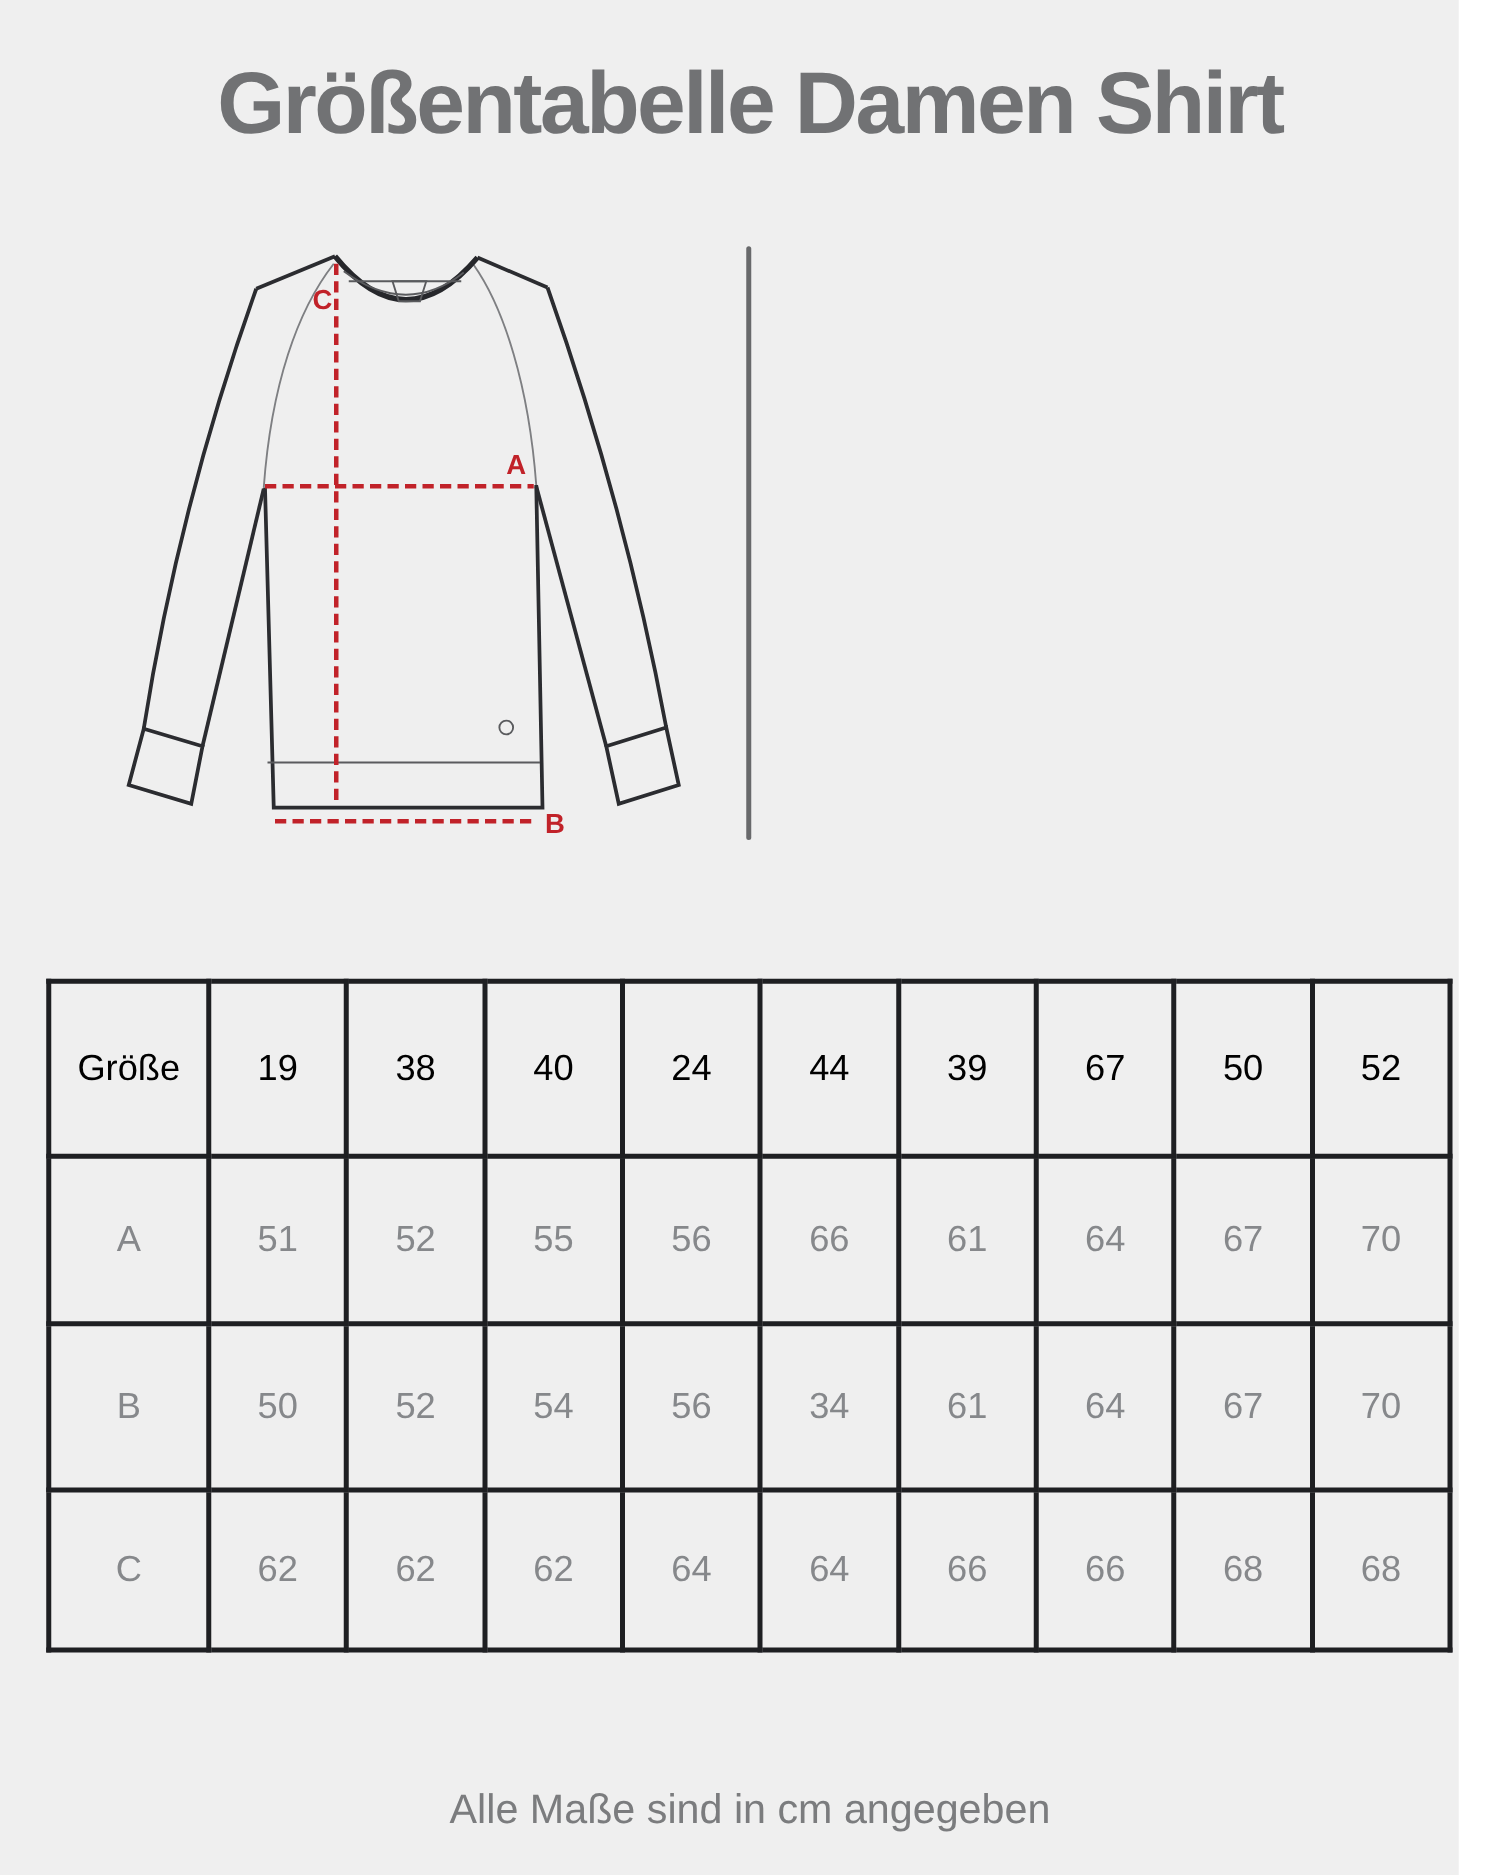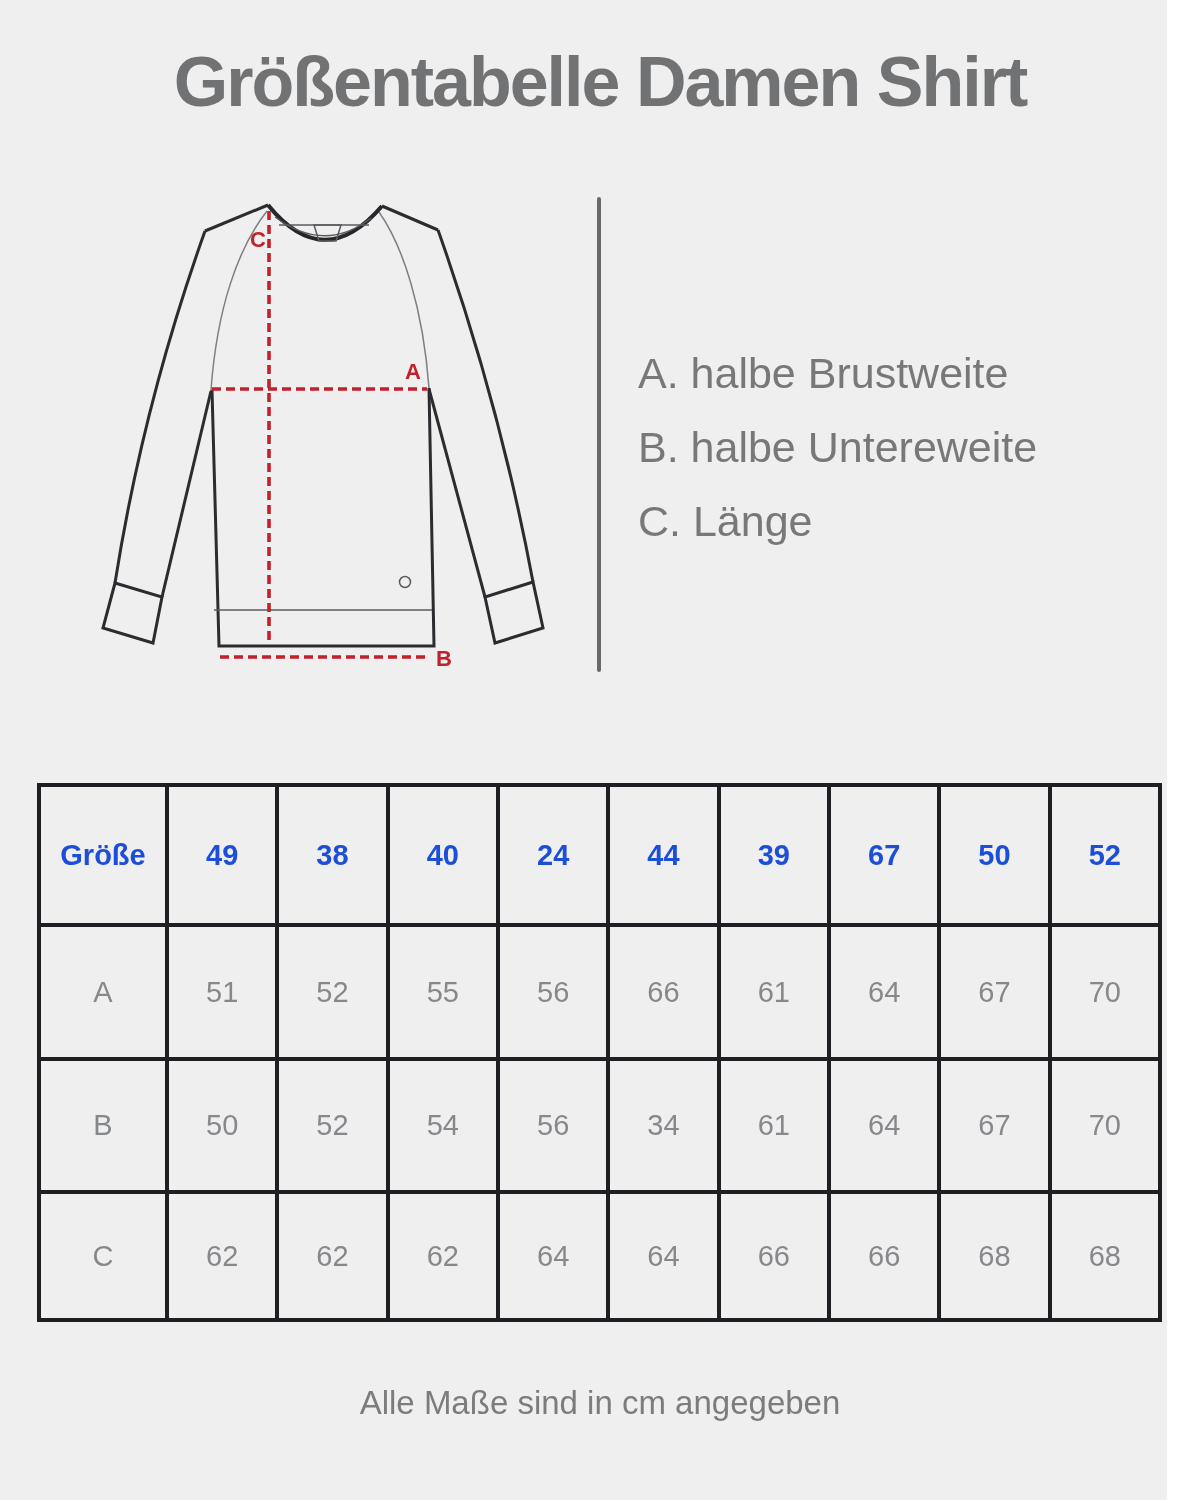--- a/index.html
+++ b/index.html
@@ -29,27 +29,27 @@
   .size-table{
     position:absolute;left:37px;top:783px;width:1125px;
     border-collapse:collapse;table-layout:fixed;
   }
   .size-table th,.size-table td{
     border:4px solid #1e1f22;
     text-align:center;vertical-align:middle;
     font-size:29px;color:#86888b;
     padding:0;
   }
-  .size-table th{font-weight:bold;color:#1d4ed8;}
+  .size-table th{font-weight:normal;color:#000000;}
   .size-table tr:nth-child(1){height:140px;}
   .size-table tr:nth-child(2){height:134px;}
   .size-table tr:nth-child(3){height:133px;}
   .size-table tr:nth-child(4){height:128px;}
   .footer{
-    position:absolute;top:1384px;left:0;width:1200px;
+    position:absolute;top:1428px;left:0;width:1200px;
     text-align:center;font-size:33px;color:#7b7c7e;
   }
   .outline{fill:none;stroke:#2b2c30;stroke-width:3;}
   .outline-thick{fill:none;stroke:#26272b;stroke-width:4.2;}
   .thinline{fill:none;stroke:#7e7f82;stroke-width:1.5;}
   .detail{fill:none;stroke:#5a5b5e;stroke-width:1.5;}
   .redline{fill:none;stroke:#c12229;stroke-width:3.6;stroke-dasharray:9 5;}
   .redmark{fill:#c12229;font-family:"Liberation Sans",sans-serif;font-size:22px;font-weight:bold;}
 </style>
 </head>
@@ -87,43 +87,38 @@
     <path class="redline" d="M212,389 L427,389"></path>
     <path class="redline" d="M220,657 L429,657"></path>
     <path class="redline" d="M269,211 L269,644"></path>
     <text class="redmark" x="413" y="379" text-anchor="middle">A</text>
     <text class="redmark" x="436" y="666" text-anchor="start">B</text>
     <text class="redmark" x="258" y="247" text-anchor="middle">C</text>
   </svg>
 
   <div class="divider"></div>
 
-  <div class="legend">
-    <div>A. halbe Brustweite</div>
-    <div>B. halbe Untereweite</div>
-    <div>C. Länge</div>
-  </div>
 
   <table class="size-table">
     <colgroup>
       <col style="width:128px">
       <col>
         <col>
         <col>
         <col>
         <col>
         <col>
         <col>
         <col>
         <col>
     </colgroup>
     <tbody>
         <tr>
       <th>Größe</th>
-      <th>49</th>
+      <th>19</th>
       <th>38</th>
       <th>40</th>
       <th>24</th>
       <th>44</th>
       <th>39</th>
       <th>67</th>
       <th>50</th>
       <th>52</th>
     </tr>
     <tr>

